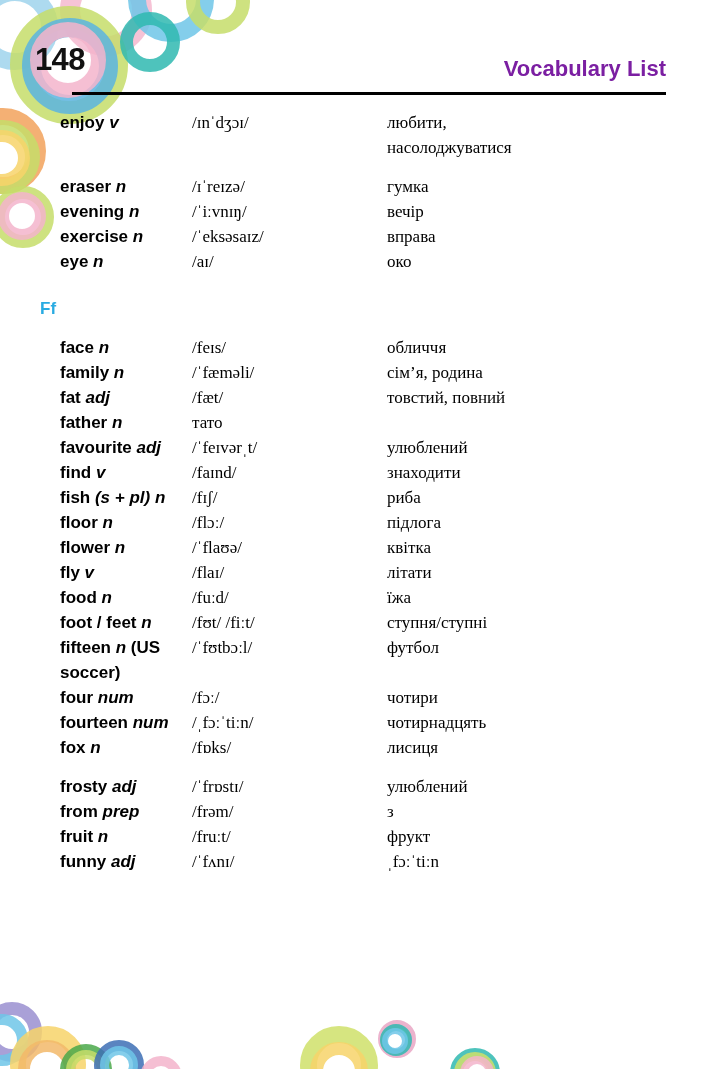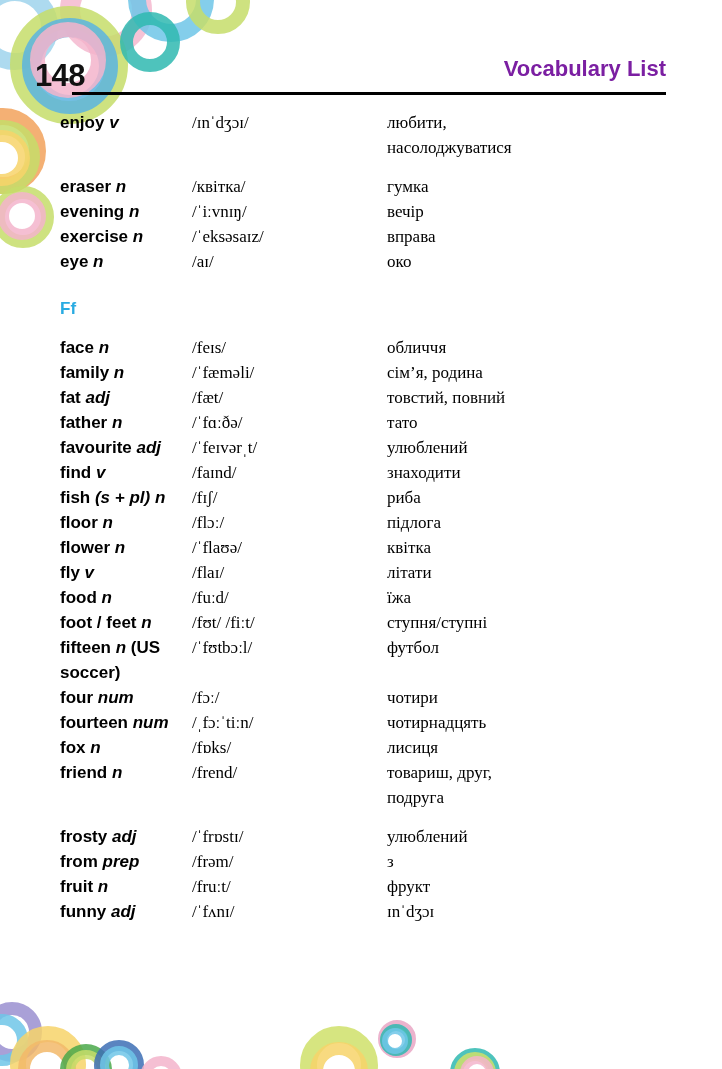--- a/index.html
+++ b/index.html
@@ -25,21 +25,21 @@
   .ring {
     position: absolute;
     border-radius: 50%;
     box-sizing: border-box;
   }
 
   
   .page-number-wrap {
     position: absolute;
     left: 18px;
-    top: 40px;
+    top: 24px;
     width: 84px;
     height: 72px;
     z-index: 3;
     display: flex;
     align-items: center;
     justify-content: center;
   }
   .page-number {
     font-size: 31px;
     font-weight: bold;
@@ -126,21 +126,21 @@
     display: block;
     line-height: 25px;
   }
   .col-word .wline {
     display: block;
     line-height: 25px;
   }
 
   
   .section-head {
-    padding-left: 60px;
+    padding-left: 40px;
     font-size: 17px;
     font-weight: bold;
     color: #29abe2;
     line-height: 25px;
     font-family: "Liberation Sans", sans-serif;
   }
   .spacer-sm { height: 14px; }
   .spacer-md { height: 22px; }
 </style>
 </head>
@@ -204,21 +204,21 @@
           <span class="tline">насолоджуватися</span>
         </div>
       </div>
     </div>
     <div class="spacer-sm"></div>
     <div class="entry">
       <div class="row">
         <div class="col-word">
           <span class="wline"><b>eraser </b><i>n</i></span>
         </div>
-        <div class="col-ipa">/квітка/</div>
+        <div class="col-ipa">/ɪˈreɪzə/</div>
         <div class="col-trans">
           <span class="tline">гумка</span>
         </div>
       </div>
     </div>
     <div class="entry">
       <div class="row">
         <div class="col-word">
           <span class="wline"><b>evening </b><i>n</i></span>
         </div>
@@ -284,21 +284,20 @@
         <div class="col-trans">
           <span class="tline">товстий, повний</span>
         </div>
       </div>
     </div>
     <div class="entry">
       <div class="row">
         <div class="col-word">
           <span class="wline"><b>father </b><i>n</i></span>
         </div>
-        <div class="col-ipa">/ˈfɑːðə/</div>
         <div class="col-trans">
           <span class="tline">тато</span>
         </div>
       </div>
     </div>
     <div class="entry">
       <div class="row">
         <div class="col-word">
           <span class="wline"><b>favourite </b><i>adj</i></span>
         </div>
@@ -423,32 +422,20 @@
       <div class="row">
         <div class="col-word">
           <span class="wline"><b>fox </b><i>n</i></span>
         </div>
         <div class="col-ipa">/fɒks/</div>
         <div class="col-trans">
           <span class="tline">лисиця</span>
         </div>
       </div>
     </div>
-    <div class="entry">
-      <div class="row">
-        <div class="col-word">
-          <span class="wline"><b>friend </b><i>n</i></span>
-        </div>
-        <div class="col-ipa">/frend/</div>
-        <div class="col-trans">
-          <span class="tline">товариш, друг,</span>
-          <span class="tline">подруга</span>
-        </div>
-      </div>
-    </div>
     <div class="spacer-sm"></div>
     <div class="entry">
       <div class="row">
         <div class="col-word">
           <span class="wline"><b>frosty </b><i>adj</i></span>
         </div>
         <div class="col-ipa">/ˈfrɒstɪ/</div>
         <div class="col-trans">
           <span class="tline">улюблений</span>
         </div>
@@ -476,17 +463,17 @@
         </div>
       </div>
     </div>
     <div class="entry">
       <div class="row">
         <div class="col-word">
           <span class="wline"><b>funny </b><i>adj</i></span>
         </div>
         <div class="col-ipa">/ˈfʌnɪ/</div>
         <div class="col-trans">
-          <span class="tline">ɪnˈdʒɔɪ</span>
+          <span class="tline">ˌfɔːˈtiːn</span>
         </div>
       </div>
     </div>
   </div>
 
 </body></html>

